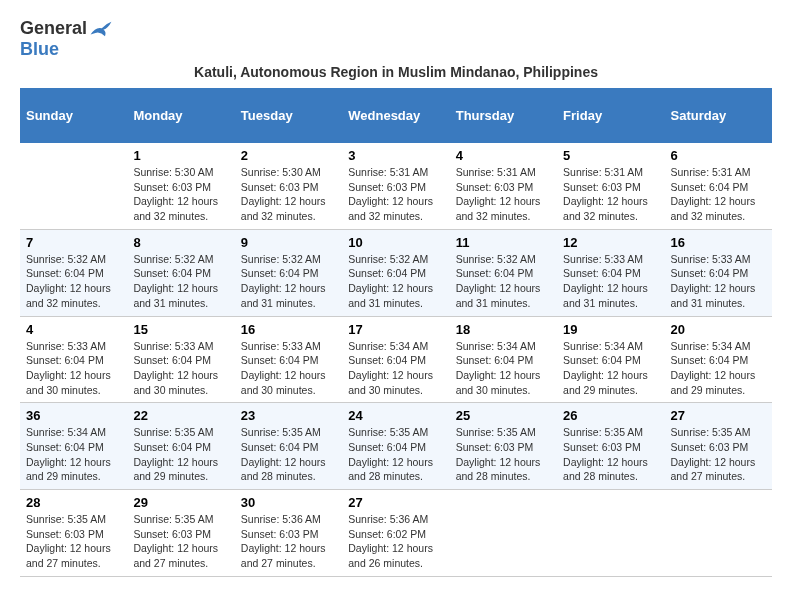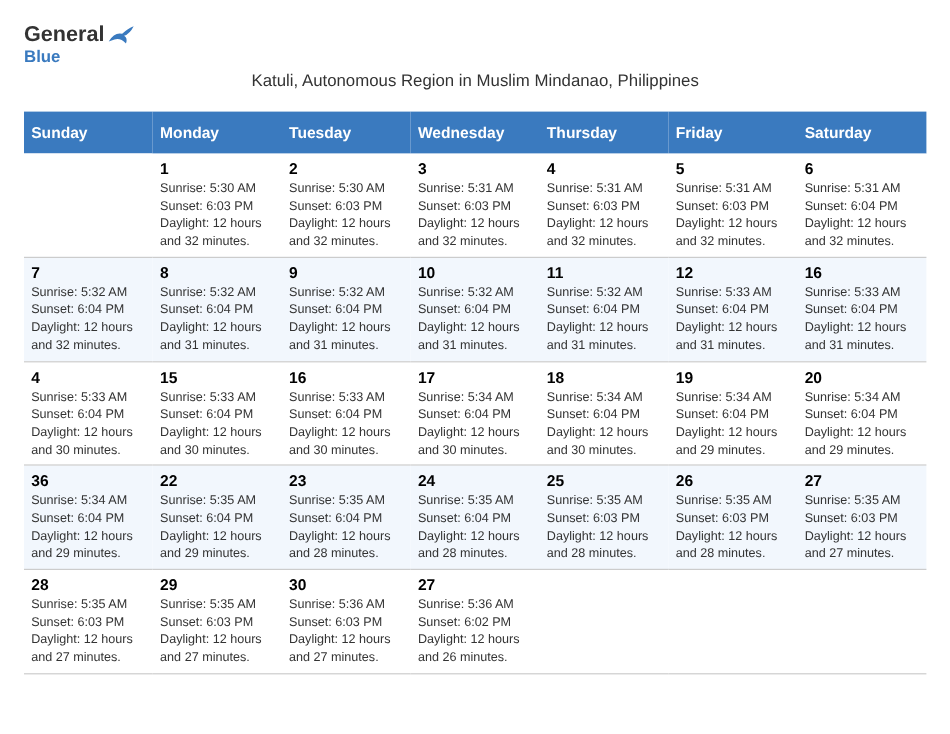--- a/index.html
+++ b/index.html
@@ -21,21 +21,21 @@
       flex-direction: column;
       align-items: flex-start;
       margin-top: 8px;
     }
     .logo-general {
       font-size: 18px;
       font-weight: bold;
       color: #333;
     }
     .logo-blue {
-      font-size: 14px;
+      font-size: 18px;
       font-weight: bold;
       color: #3a7abf;
     }
     .logo-bird {
       width: 24px;
       height: 18px;
       margin-left: 2px;
     }
     .logo-top {
       display: flex;
@@ -44,33 +44,33 @@
     .month-title {
       font-size: 40px;
       font-weight: bold;
       color: #333;
       text-align: right;
     }
     .subtitle {
       text-align: center;
       font-size: 14px;
       color: #333;
-      margin-bottom: 18px;
-      font-weight: normal;
+      margin-bottom: 8px;
+      font-weight: bold;
     }
     table {
       width: 100%;
       border-collapse: collapse;
       font-size: 11px;
     }
     thead tr th {
       background-color: #3a7abf;
       color: #fff;
       text-align: left;
-      padding: 10px 6px;
+      padding: 20px 6px;
       font-size: 13px;
       font-weight: bold;
     }
     tbody tr {
       border-bottom: 1px solid #ccc;
     }
     tbody tr:nth-child(even) {
       background-color: #f2f7fd;
     }
     tbody tr:nth-child(odd) {

